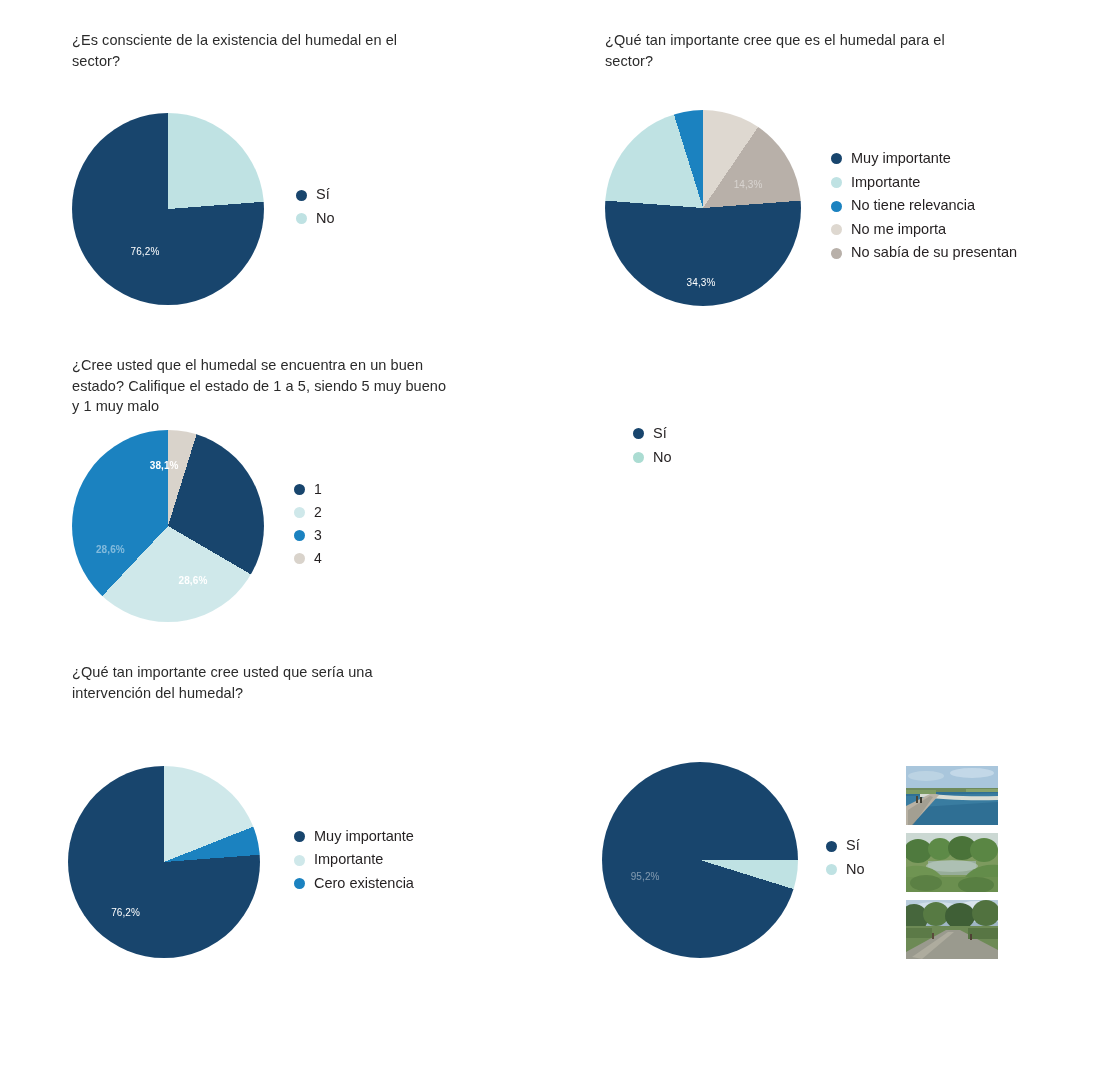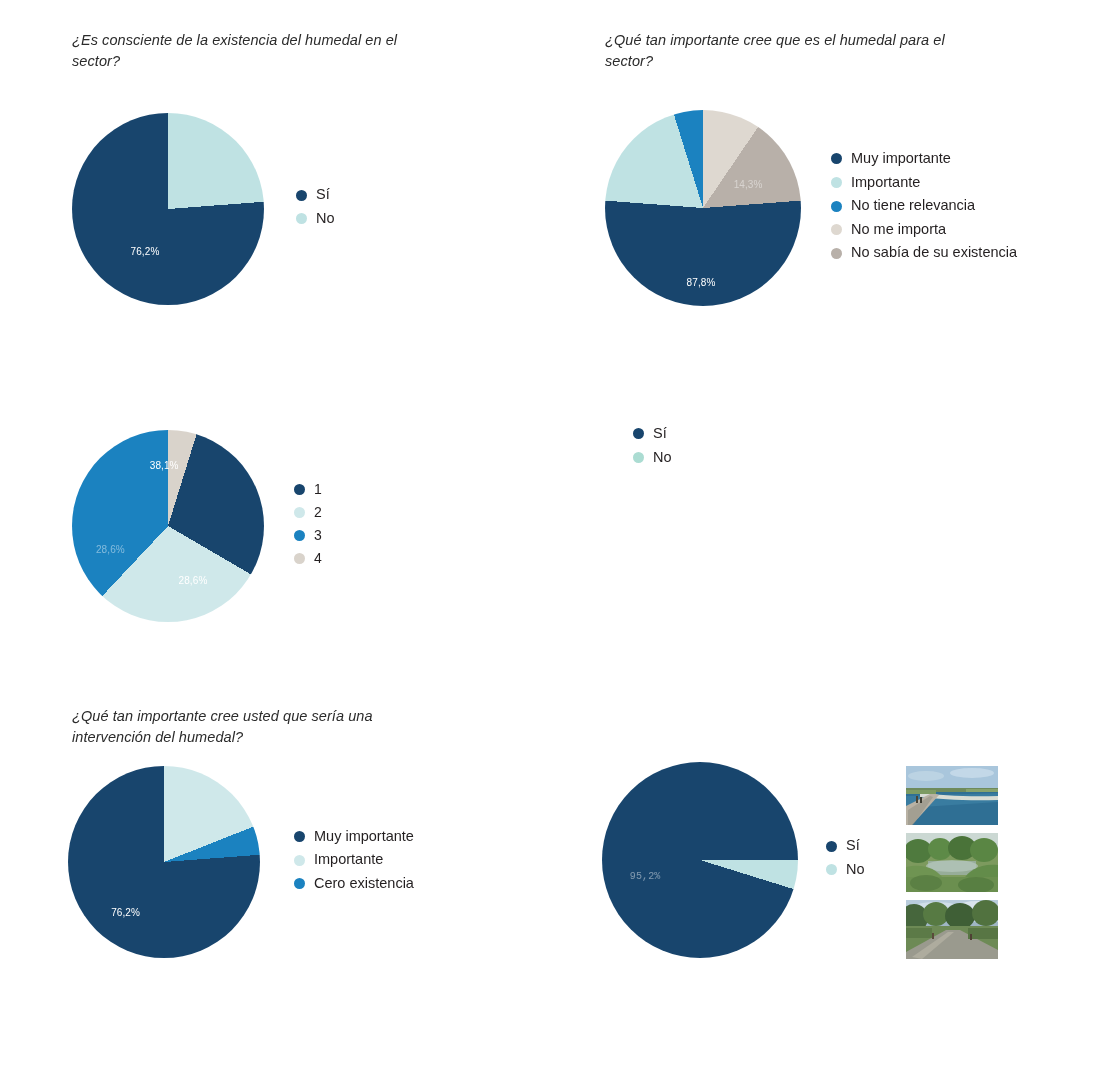--- a/index.html
+++ b/index.html
@@ -14,21 +14,20 @@
     font-family: "Liberation Sans", sans-serif;
     color: #231f20;
     overflow: hidden;
   }
   .page {
     position: absolute;
     inset: 0;
   }
   .panel {
     position: absolute;
-    font-style: italic;
   }
   .q-title {
     font-size: 14.5px;
     line-height: 1.42;
     color: #2b2b2b;
     letter-spacing: .005em;
     font-weight: 400;
     white-space: pre-line;
   }
   .chart-row {
@@ -120,21 +119,21 @@
       </div>
     </div>
   </div>
 
   <div class="panel" style="left:605px; top:30px; width:470px;">
     <div class="q-title">¿Qué tan importante cree que es el humedal para el
 sector?</div>
   </div>
   <div class="chart-row" style="left:605px; top:110px;">
     <div class="pie" id="pie-1" style="width: 196px; height: 196px; background: conic-gradient(rgb(222, 216, 208) 0%, rgb(222, 216, 208) 9.5%, rgb(184, 176, 169) 9.5%, rgb(184, 176, 169) 23.8%, rgb(24, 69, 109) 23.8%, rgb(24, 69, 109) 76.2%, rgb(191, 226, 227) 76.2%, rgb(191, 226, 227) 95.2%, rgb(27, 130, 192) 95.2%, rgb(27, 130, 192) 100%);">
-      <span class="pie-label" id="lbl-1-0" style="left: 49%; top: 88%;">87,8%</span>
+      <span class="pie-label" id="lbl-1-0" style="left: 49%; top: 88%;">34,3%</span>
       <span class="pie-label faint" id="lbl-1-1" style="left: 73%; top: 38%;">14,3%</span>
     </div>
     <div class="legend" style="margin-left:30px;">
       <div class="legend-item">
         <span class="legend-swatch" id="sw-1-0" style="background: rgb(24, 69, 109);"></span>
         <span class="legend-label">Muy importante</span>
       </div>
       <div class="legend-item">
         <span class="legend-swatch" id="sw-1-1" style="background: rgb(191, 226, 227);"></span>
         <span class="legend-label">Importante</span>
@@ -142,27 +141,32 @@
       <div class="legend-item">
         <span class="legend-swatch" id="sw-1-2" style="background: rgb(27, 130, 192);"></span>
         <span class="legend-label">No tiene relevancia</span>
       </div>
       <div class="legend-item">
         <span class="legend-swatch" id="sw-1-3" style="background: rgb(222, 216, 208);"></span>
         <span class="legend-label">No me importa</span>
       </div>
       <div class="legend-item">
         <span class="legend-swatch" id="sw-1-4" style="background: rgb(184, 176, 169);"></span>
-        <span class="legend-label">No sabía de su existencia</span>
-      </div>
-    </div>
-  </div>
-
+        <span class="legend-label">No sabía de su presentan</span>
+      </div>
+    </div>
+  </div>
+
+  <div class="panel" style="left:72px; top:355px; width:500px;">
+    <div class="q-title">¿Cree usted que el humedal se encuentra en un buen
+estado? Califique el estado de 1 a 5, siendo 5 muy bueno
+y 1 muy malo</div>
+  </div>
   <div class="chart-row" style="left:72px; top:430px;">
-    <div class="pie" id="pie-2" style="width: 192px; height: 192px; background: conic-gradient(rgb(217, 211, 203) 0%, rgb(217, 211, 203) 4.8%, rgb(24, 69, 109) 4.8%, rgb(24, 69, 109) 33.4%, rgb(207, 232, 234) 33.4%, rgb(207, 232, 234) 62%, rgb(27, 130, 192) 62%, rgb(27, 130, 192) 100.1%);">
+    <div class="pie" id="pie-2" style="width: 192px; height: 192px; background: conic-gradient(rgb(217, 211, 203) 0%, rgb(217, 211, 203) 4.8%, rgb(24, 69, 109) 4.8%, rgb(24, 69, 109) 33.4%, rgb(207, 232, 234) 33.4%, rgb(207, 232, 234) 62%, rgb(27, 130, 192) 62%, rgb(27, 130, 192) 100.1%); font-weight: bold;">
       <span class="pie-label" id="lbl-2-0" style="left: 48%; top: 18%;">38,1%</span>
       <span class="pie-label" id="lbl-2-1" style="left: 63%; top: 78%;">28,6%</span>
       <span class="pie-label faint" id="lbl-2-2" style="left: 20%; top: 62%;">28,6%</span>
     </div>
     <div class="legend small" style="margin-left:30px;">
       <div class="legend-item">
         <span class="legend-swatch" id="sw-2-0" style="background: rgb(24, 69, 109);"></span>
         <span class="legend-label">1</span>
       </div>
       <div class="legend-item">
@@ -186,21 +190,21 @@
         <span class="legend-swatch" id="sw-3-0" style="background: rgb(24, 69, 109);"></span>
         <span class="legend-label">Sí</span>
       </div>
       <div class="legend-item">
         <span class="legend-swatch" id="sw-3-1" style="background: rgb(171, 220, 210);"></span>
         <span class="legend-label">No</span>
       </div>
     </div>
   </div>
 
-  <div class="panel" style="left:72px; top:662px; width:470px;margin-top:44px;">
+  <div class="panel" style="left:72px; top:662px; width:470px;">
     <div class="q-title">¿Qué tan importante cree usted que sería una
 intervención del humedal?</div>
   </div>
   <div class="chart-row" style="left:68px; top:766px;">
     <div class="pie" id="pie-4" style="width: 192px; height: 192px; background: conic-gradient(rgb(207, 232, 234) 0%, rgb(207, 232, 234) 19%, rgb(27, 130, 192) 19%, rgb(27, 130, 192) 23.8%, rgb(24, 69, 109) 23.8%, rgb(24, 69, 109) 100%);">
       <span class="pie-label" id="lbl-4-0" style="left: 30%; top: 76%;">76,2%</span>
     </div>
     <div class="legend" style="margin-left:34px;">
       <div class="legend-item">
         <span class="legend-swatch" id="sw-4-0" style="background: rgb(24, 69, 109);"></span>
@@ -212,21 +216,21 @@
       </div>
       <div class="legend-item">
         <span class="legend-swatch" id="sw-4-2" style="background: rgb(27, 130, 192);"></span>
         <span class="legend-label">Cero existencia</span>
       </div>
     </div>
   </div>
 
   <div class="chart-row" style="left:602px; top:762px;">
     <div class="pie" id="pie-5" style="width: 196px; height: 196px; background: conic-gradient(from 90deg, rgb(191, 226, 227) 0%, rgb(191, 226, 227) 4.8%, rgb(24, 69, 109) 4.8%, rgb(24, 69, 109) 100%);">
-      <span class="pie-label faint" id="lbl-5-0" style="left: 22%; top: 58%; font-family: Liberation Mono, monospace;">95,2%</span>
+      <span class="pie-label faint" id="lbl-5-0" style="left: 22%; top: 58%;">95,2%</span>
     </div>
     <div class="legend" style="margin-left:28px;">
       <div class="legend-item">
         <span class="legend-swatch" id="sw-5-0" style="background: rgb(24, 69, 109);"></span>
         <span class="legend-label">Sí</span>
       </div>
       <div class="legend-item">
         <span class="legend-swatch" id="sw-5-1" style="background: rgb(191, 226, 227);"></span>
         <span class="legend-label">No</span>
       </div>

